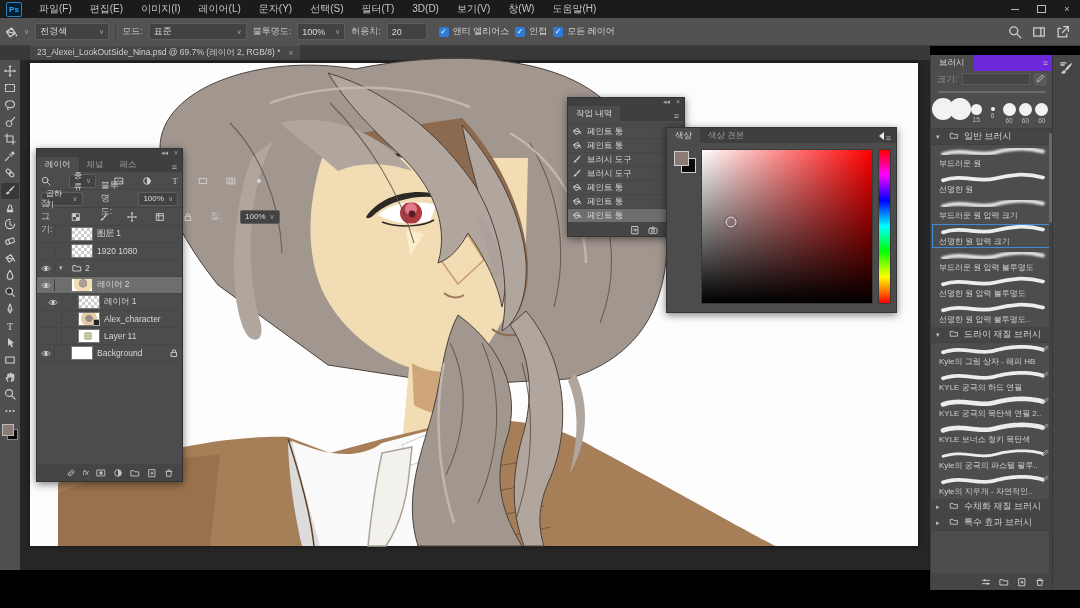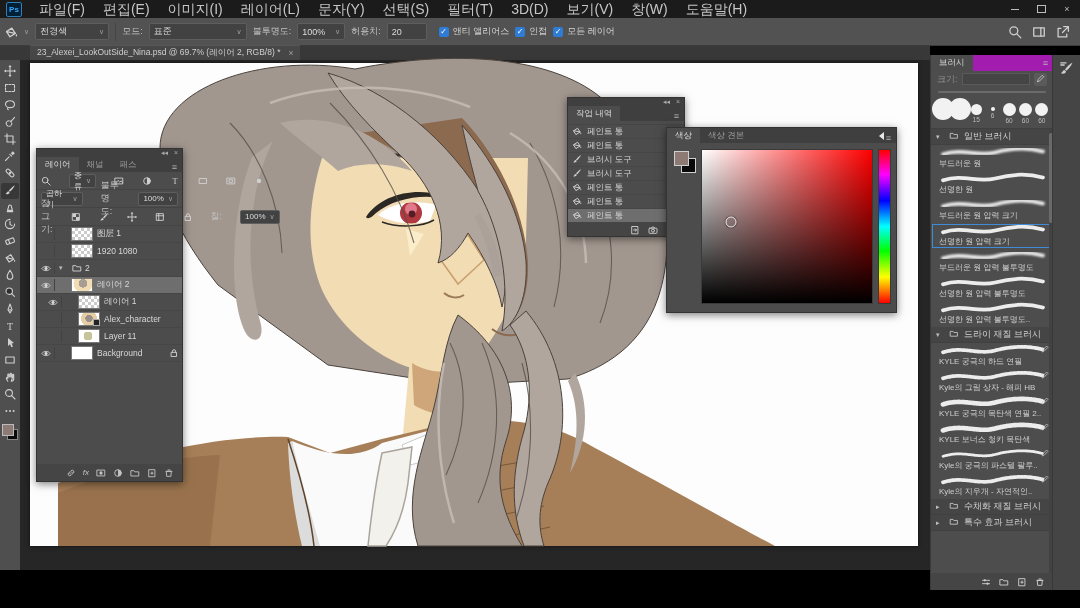--- a/index.html
+++ b/index.html
@@ -5,21 +5,21 @@
   html,body{margin:0;padding:0;background:#000;}
   #stage{position:relative;width:1080px;height:608px;overflow:hidden;
     font-family:"Liberation Sans","DejaVu Sans",sans-serif;color:#d4d4d4;
     font-size:9px;-webkit-font-smoothing:antialiased;}
   .abs{position:absolute;}
   .row{display:flex;align-items:center;}
   
   #titlebar{left:0;top:0;width:1080px;height:18px;background:#1b1b1b;display:flex;align-items:center;}
   #pslogo{width:14px;height:13px;margin:0 8px 0 6px;background:#002036;border:1px solid #2f7fb8;
     color:#31a8ff;font-size:8px;font-weight:bold;display:flex;align-items:center;justify-content:center;border-radius:2px;}
-  .menuitem{padding:0 9px;color:#c6c6c6;font-size:14px;line-height:18px;cursor:default;}
+  .menuitem{padding:0 9px;color:#c6c6c6;font-size:10px;line-height:18px;cursor:default;}
   #winbtns{margin-left:auto;display:flex;align-items:center;height:18px;}
   .winbtn{width:26px;height:18px;display:flex;align-items:center;justify-content:center;color:#bdbdbd;font-size:9px;}
   .wb-min{width:8px;border-bottom:1px solid #bdbdbd;height:0;display:inline-block;}
   .wb-rst{width:7px;height:6px;border:1px solid #bdbdbd;display:inline-block;}
   
   #optionsbar{left:0;top:18px;width:1080px;height:28px;background:#525252;border-bottom:1px solid #3c3c3c;
     display:flex;align-items:center;gap:6px;padding-left:4px;box-sizing:border-box;}
   .osep{width:1px;height:18px;background:#454545;}
   .field{background:#424242;border:1px solid #5e5e5e;border-radius:2px;height:15px;display:flex;
     align-items:center;padding:0 4px;gap:4px;color:#dcdcdc;}
@@ -98,21 +98,21 @@
     background:linear-gradient(to bottom,rgba(0,0,0,0),#000),linear-gradient(to right,#fff,#f00);}
   #cp-cursor{position:absolute;width:9px;height:9px;border:1.5px solid #e8e8e8;border-radius:50%;
     box-shadow:0 0 2px rgba(0,0,0,.8);transform:translate(-50%,-50%);}
   #cp-hue{width:11px;position:relative;border:1px solid #3a3a3a;
     background:linear-gradient(to bottom,#f00 0%,#f0f 16%,#00f 33%,#0ff 50%,#0f0 66%,#ff0 83%,#f00 100%);}
   #cp-marker{position:absolute;right:12px;top:4px;width:0;height:0;border-top:4px solid transparent;
     border-bottom:4px solid transparent;border-right:5px solid #e8e8e8;}
   
   #brushespanel{left:930px;top:55px;width:122px;height:535px;background:#4d4d4d;border-left:1px solid #3a3a3a;
     display:flex;flex-direction:column;}
-  #bp-head{height:16px;background:#a21caf;display:flex;align-items:center;}
+  #bp-head{height:16px;background:#6d28d9;display:flex;align-items:center;}
   #bp-head .ptab{height:16px;}
   #bp-sizerow{height:16px;display:flex;align-items:center;gap:4px;padding:0 6px;color:#8f8f8f;}
   #bp-sizebox{flex:1;height:10px;background:#454545;border:1px solid #5a5a5a;}
   #bp-newbrush{width:13px;height:13px;background:#5a5a5a;border-radius:2px;display:flex;align-items:center;justify-content:center;}
   #bp-newbrush svg{width:9px;height:9px;}
   #bp-slider{height:9px;padding:0 7px;display:flex;align-items:center;}
   #bp-slider div{height:2px;background:#6b6b6b;width:100%;border-radius:1px;}
   #bp-recent{height:30px;display:flex;align-items:flex-start;gap:2px;padding:2px 4px 0 4px;border-bottom:1px solid #404040;}
   .rbr{display:flex;flex-direction:column;align-items:center;width:15px;}
   .rbr .dot{background:#f2f2f2;border-radius:50%;}
@@ -903,37 +903,37 @@
       <div class="bstroke">
               <svg viewBox="0 0 100 13" preserveAspectRatio="none">
                 <defs>
                   <filter id="softblur">
                     <feGaussianBlur stdDeviation="1.1"></feGaussianBlur>
                   </filter>
                 </defs>
                 <path d="M4 9 C22 2 36 12 52 7 S84 2 96 6" fill="none" stroke="#ececec" stroke-width="4" stroke-linecap="round" stroke-dasharray="1.6 1"></path>
               </svg>
             </div>
-      <div class="bname">KYLE 궁극의 하드 연필</div>
+      <div class="bname">Kyle의 그림 상자 - 해피 HB</div>
     <span class="bbadge"><svg viewBox="0 0 12 12" fill="none" stroke="#d0d0d0" stroke-width="1.1" stroke-linecap="round" stroke-linejoin="round">
                 <path d="M2 10l1-3 5.4-5.4 2 2L5 9z"></path>
               </svg></span>
           </div>
           <div class="bitem">
       <div class="bstroke">
               <svg viewBox="0 0 100 13" preserveAspectRatio="none">
                 <defs>
                   <filter id="softblur">
                     <feGaussianBlur stdDeviation="1.1"></feGaussianBlur>
                   </filter>
                 </defs>
                 <path d="M4 9 C22 2 36 12 52 7 S84 2 96 6" fill="none" stroke="#ececec" stroke-width="4" stroke-linecap="round" stroke-dasharray="1.6 1"></path>
               </svg>
             </div>
-      <div class="bname">Kyle의 그림 상자 - 해피 HB</div>
+      <div class="bname">KYLE 궁극의 하드 연필</div>
     <span class="bbadge"><svg viewBox="0 0 12 12" fill="none" stroke="#d0d0d0" stroke-width="1.1" stroke-linecap="round" stroke-linejoin="round">
                 <path d="M2 10l1-3 5.4-5.4 2 2L5 9z"></path>
               </svg></span>
           </div>
           <div class="bitem">
       <div class="bstroke">
               <svg viewBox="0 0 100 13" preserveAspectRatio="none">
                 <defs>
                   <filter id="softblur">
                     <feGaussianBlur stdDeviation="1.1"></feGaussianBlur>

